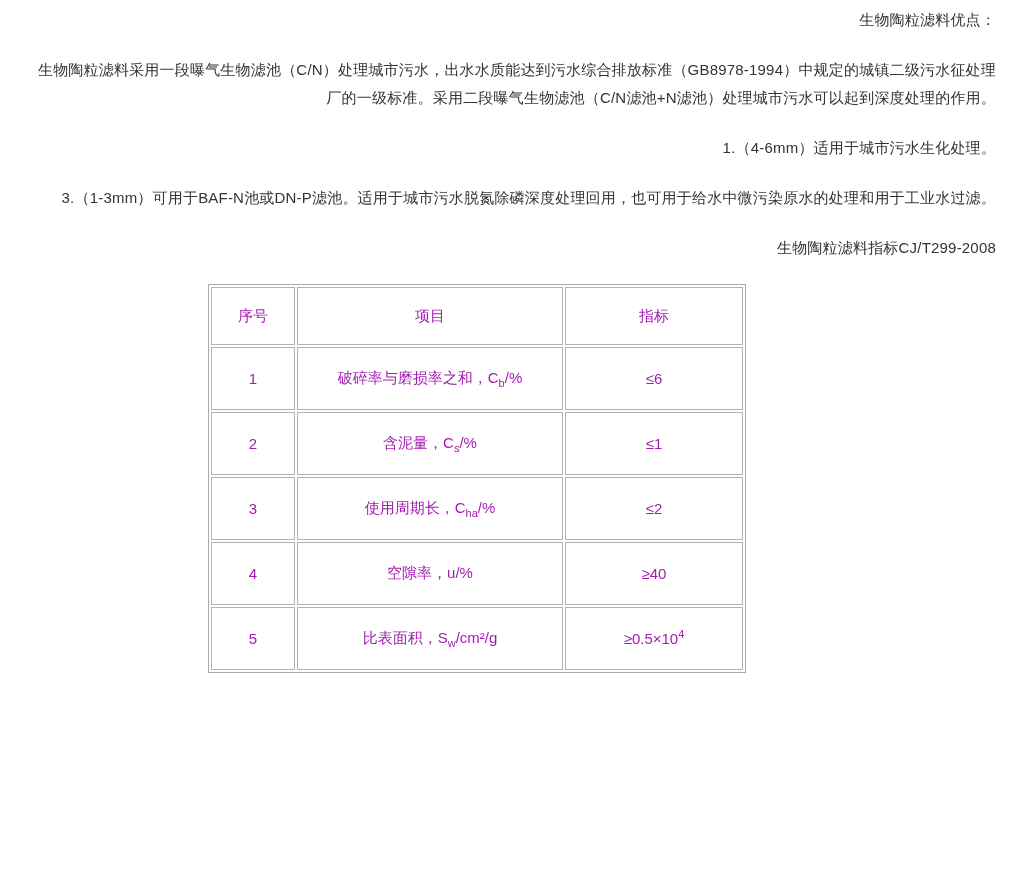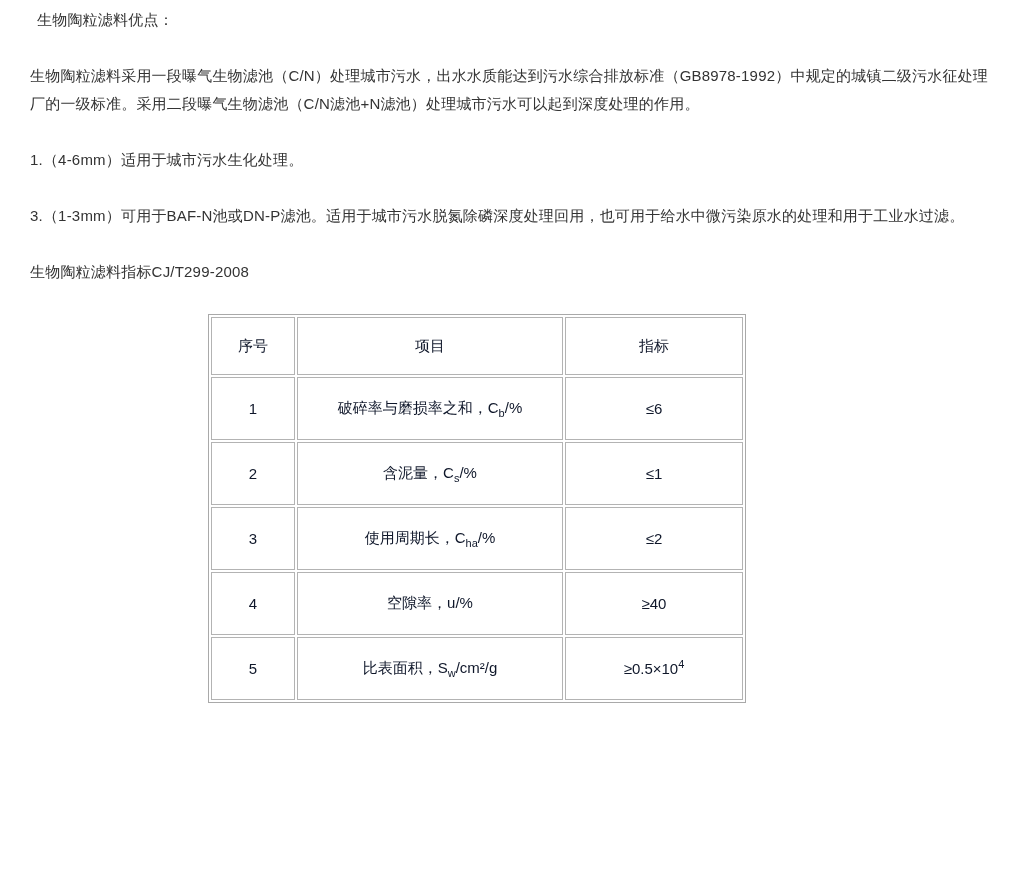--- a/index.html
+++ b/index.html
@@ -13,43 +13,44 @@
     height: 896px;
     box-sizing: border-box;
     padding: 6px 30px 0 30px;
     background: #ffffff;
     color: #333333;
     font-family: "Liberation Sans", "DejaVu Sans", sans-serif;
     font-size: 15px;
     overflow: hidden;
   }
   .para {
-    margin: 28px 0;
+    margin: 22px 0;
     line-height: 28px;
     letter-spacing: 0.2px;
+    text-align: right;
   }
   .para.first {
     margin-top: 0;
     padding-left: 7px;
   }
   
   table.spec {
     margin: 16px 0 0 178px;
     border-collapse: separate;
     border-spacing: 2px;
     border: 1px solid #a9a9a9;
     background: #ffffff;
   }
   table.spec td {
     border: 1px solid #b3b3b3;
     text-align: center;
     vertical-align: middle;
     padding: 0 6px;
     font-size: 15px;
-    color: #0f172a;
+    color: #a21caf;
   }
   table.spec tr.head td { height: 56px; }
   table.spec tr.data td { height: 61px; }
   table.spec td.c-no   { width: 70px;  }
   table.spec td.c-item { width: 252px; }
   table.spec td.c-ind  { width: 164px; padding-left: 6px; }
   sub {
     font-size: 11px;
     line-height: 0;
   }
@@ -59,21 +60,21 @@
   }
 </style>
 </head>
 <body>
 
 <div class="page">
 
   <p class="para first">生物陶粒滤料优点：</p>
 
 
-  <p class="para">生物陶粒滤料采用一段曝气生物滤池（C/N）处理城市污水，出水水质能达到污水综合排放标准（GB8978-1992）中规定的城镇二级污水征处理厂的一级标准。采用二段曝气生物滤池（C/N滤池+N滤池）处理城市污水可以起到深度处理的作用。</p>
+  <p class="para">生物陶粒滤料采用一段曝气生物滤池（C/N）处理城市污水，出水水质能达到污水综合排放标准（GB8978-1994）中规定的城镇二级污水征处理厂的一级标准。采用二段曝气生物滤池（C/N滤池+N滤池）处理城市污水可以起到深度处理的作用。</p>
 
 
   <p class="para">1.（4-6mm）适用于城市污水生化处理。</p>
   <p class="para">3.（1-3mm）可用于BAF-N池或DN-P滤池。适用于城市污水脱氮除磷深度处理回用，也可用于给水中微污染原水的处理和用于工业水过滤。</p>
 
   <p class="para">生物陶粒滤料指标CJ/T299-2008</p>
 
   <table class="spec">
     <tbody>
       <tr class="head">

